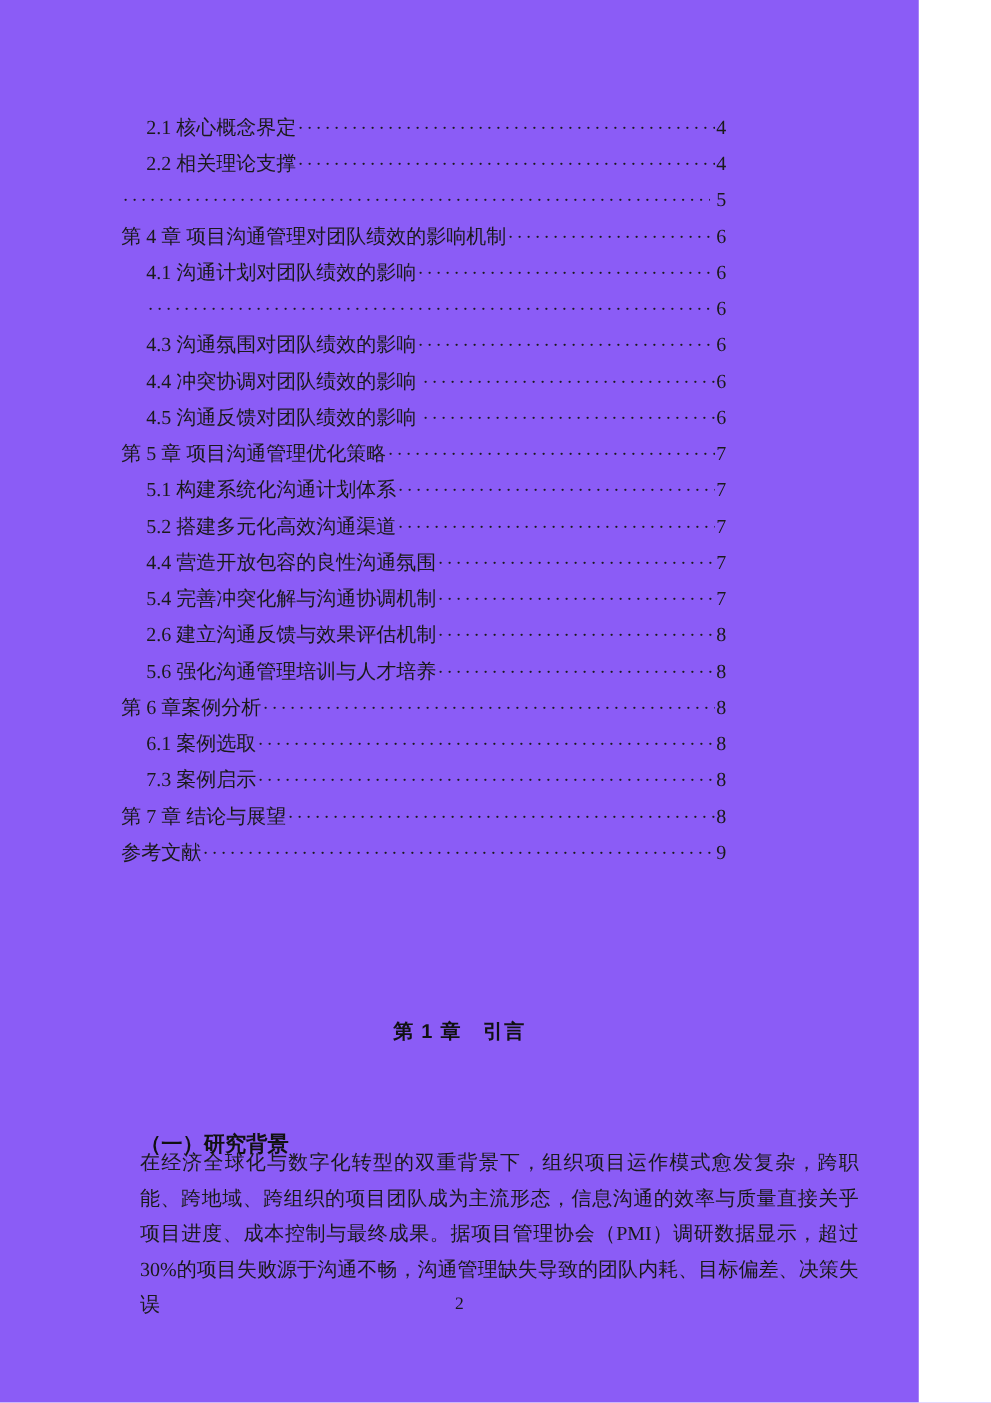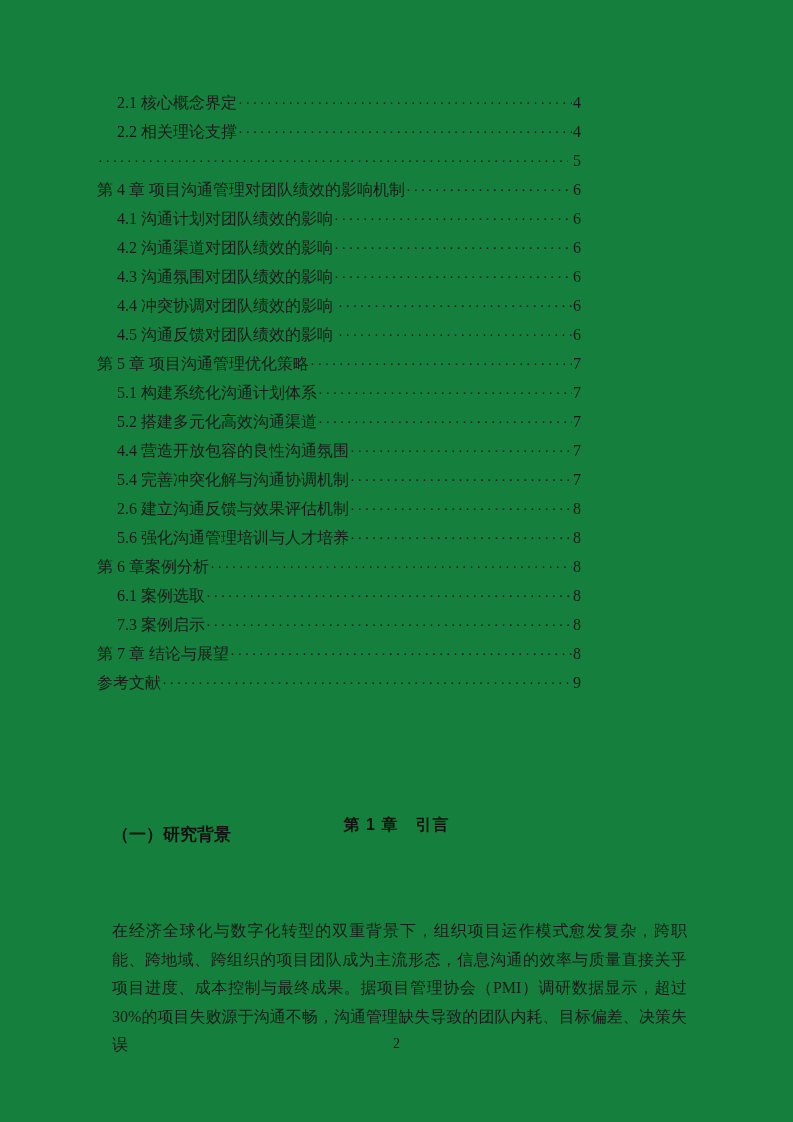--- a/index.html
+++ b/index.html
@@ -1,20 +1,20 @@
 <!DOCTYPE html>
 <html><head>
 <meta charset="utf-8">
 <style>
   html, body { margin: 0; padding: 0; background: #ffffff; }
   .page {
     position: relative;
-    width: 793px;
+    width: 735px;
     height: 1122px;
-    background: #15803d;
+    background: #8b5cf6;
     overflow: hidden;
     font-family: "Liberation Serif", "DejaVu Serif", serif;
     color: #1a1a1a;
   }
   
   .toc {
     position: absolute;
     left: 97px;
     top: 88px;
     width: 484px;
@@ -50,21 +50,21 @@
     font-family: "Liberation Sans", "DejaVu Sans", sans-serif;
     font-weight: bold;
     font-size: 16px;
     letter-spacing: 1px;
     color: #111111;
   }
   
   .section-heading {
     position: absolute;
     left: 112px;
-    top: 823px;
+    top: 904px;
     font-family: "Liberation Sans", "DejaVu Sans", sans-serif;
     font-weight: bold;
     font-size: 17px;
     color: #111111;
     text-align: center;
   }
   
   .body-text {
     position: absolute;
     left: 112px;
@@ -110,21 +110,20 @@
       <span class="toc-label">第 4 章 项目沟通管理对团队绩效的影响机制</span>
       <span class="toc-leader"></span>
       <span class="toc-page"> 6</span>
     </div>
       <div class="toc-row level-2">
       <span class="toc-label">4.1 沟通计划对团队绩效的影响</span>
       <span class="toc-leader"></span>
       <span class="toc-page"> 6</span>
     </div>
       <div class="toc-row level-2">
-      <span class="toc-label">4.2 沟通渠道对团队绩效的影响</span>
       <span class="toc-leader"></span>
       <span class="toc-page">6</span>
     </div>
       <div class="toc-row level-2">
       <span class="toc-label">4.3 沟通氛围对团队绩效的影响</span>
       <span class="toc-leader"></span>
       <span class="toc-page"> 6</span>
     </div>
       <div class="toc-row level-2">
       <span class="toc-label">4.4 冲突协调对团队绩效的影响 </span>

